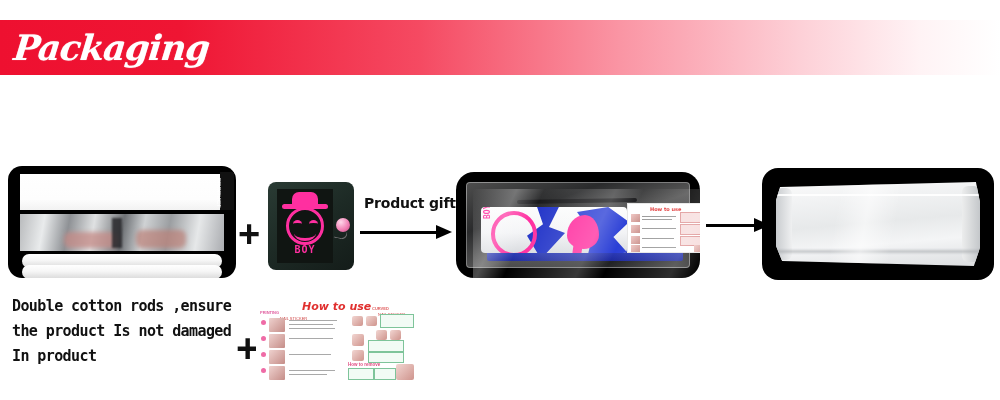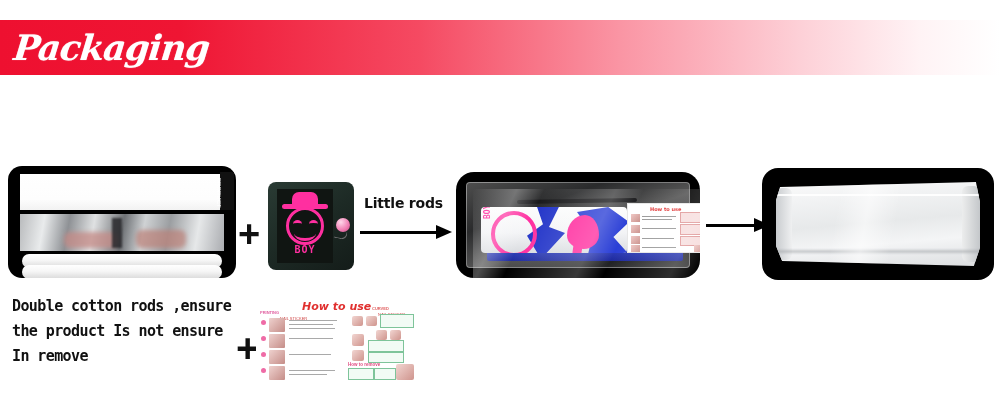--- a/index.html
+++ b/index.html
@@ -221,40 +221,40 @@
       <div class="hint1"></div>
         <div class="hint2"></div>
         <div class="hint3"></div>
     </div>
     <div class="p1-rod rodA"></div>
     <div class="p1-rod rodB"></div>
   </div>
 
   <div class="caption1">
     <div>Double cotton rods ,ensure</div>
-    <div>the product Is not ensure</div>
-    <div> In remove</div>
+    <div>the product Is not damaged</div>
+    <div> In product</div>
   </div>
 
   <div class="plus-sign" id="plus1">+</div>
 
   <div class="photo" id="photo2">
     <div class="card"></div>
     <div class="hat-top"></div>
     <div class="hat-brim"></div>
     <div class="face"></div>
     <div class="eye eyeL"></div>
     <div class="eye eyeR"></div>
     <div class="smile"></div>
     <div class="boy">BOY</div>
     <div class="knob"></div>
     <div class="knob-stem"></div>
   </div>
 
-  <div class="gift-label">Little rods</div>
+  <div class="gift-label">Product gift</div>
   <div class="arrow" id="arrow1">
     <div class="shaft"></div>
       <div class="head"></div>
   </div>
 
   <div class="photo" id="photo3">
     <div class="bag">
       <div class="blueband"></div>
       <div class="stick"></div>
       <div class="roll">

